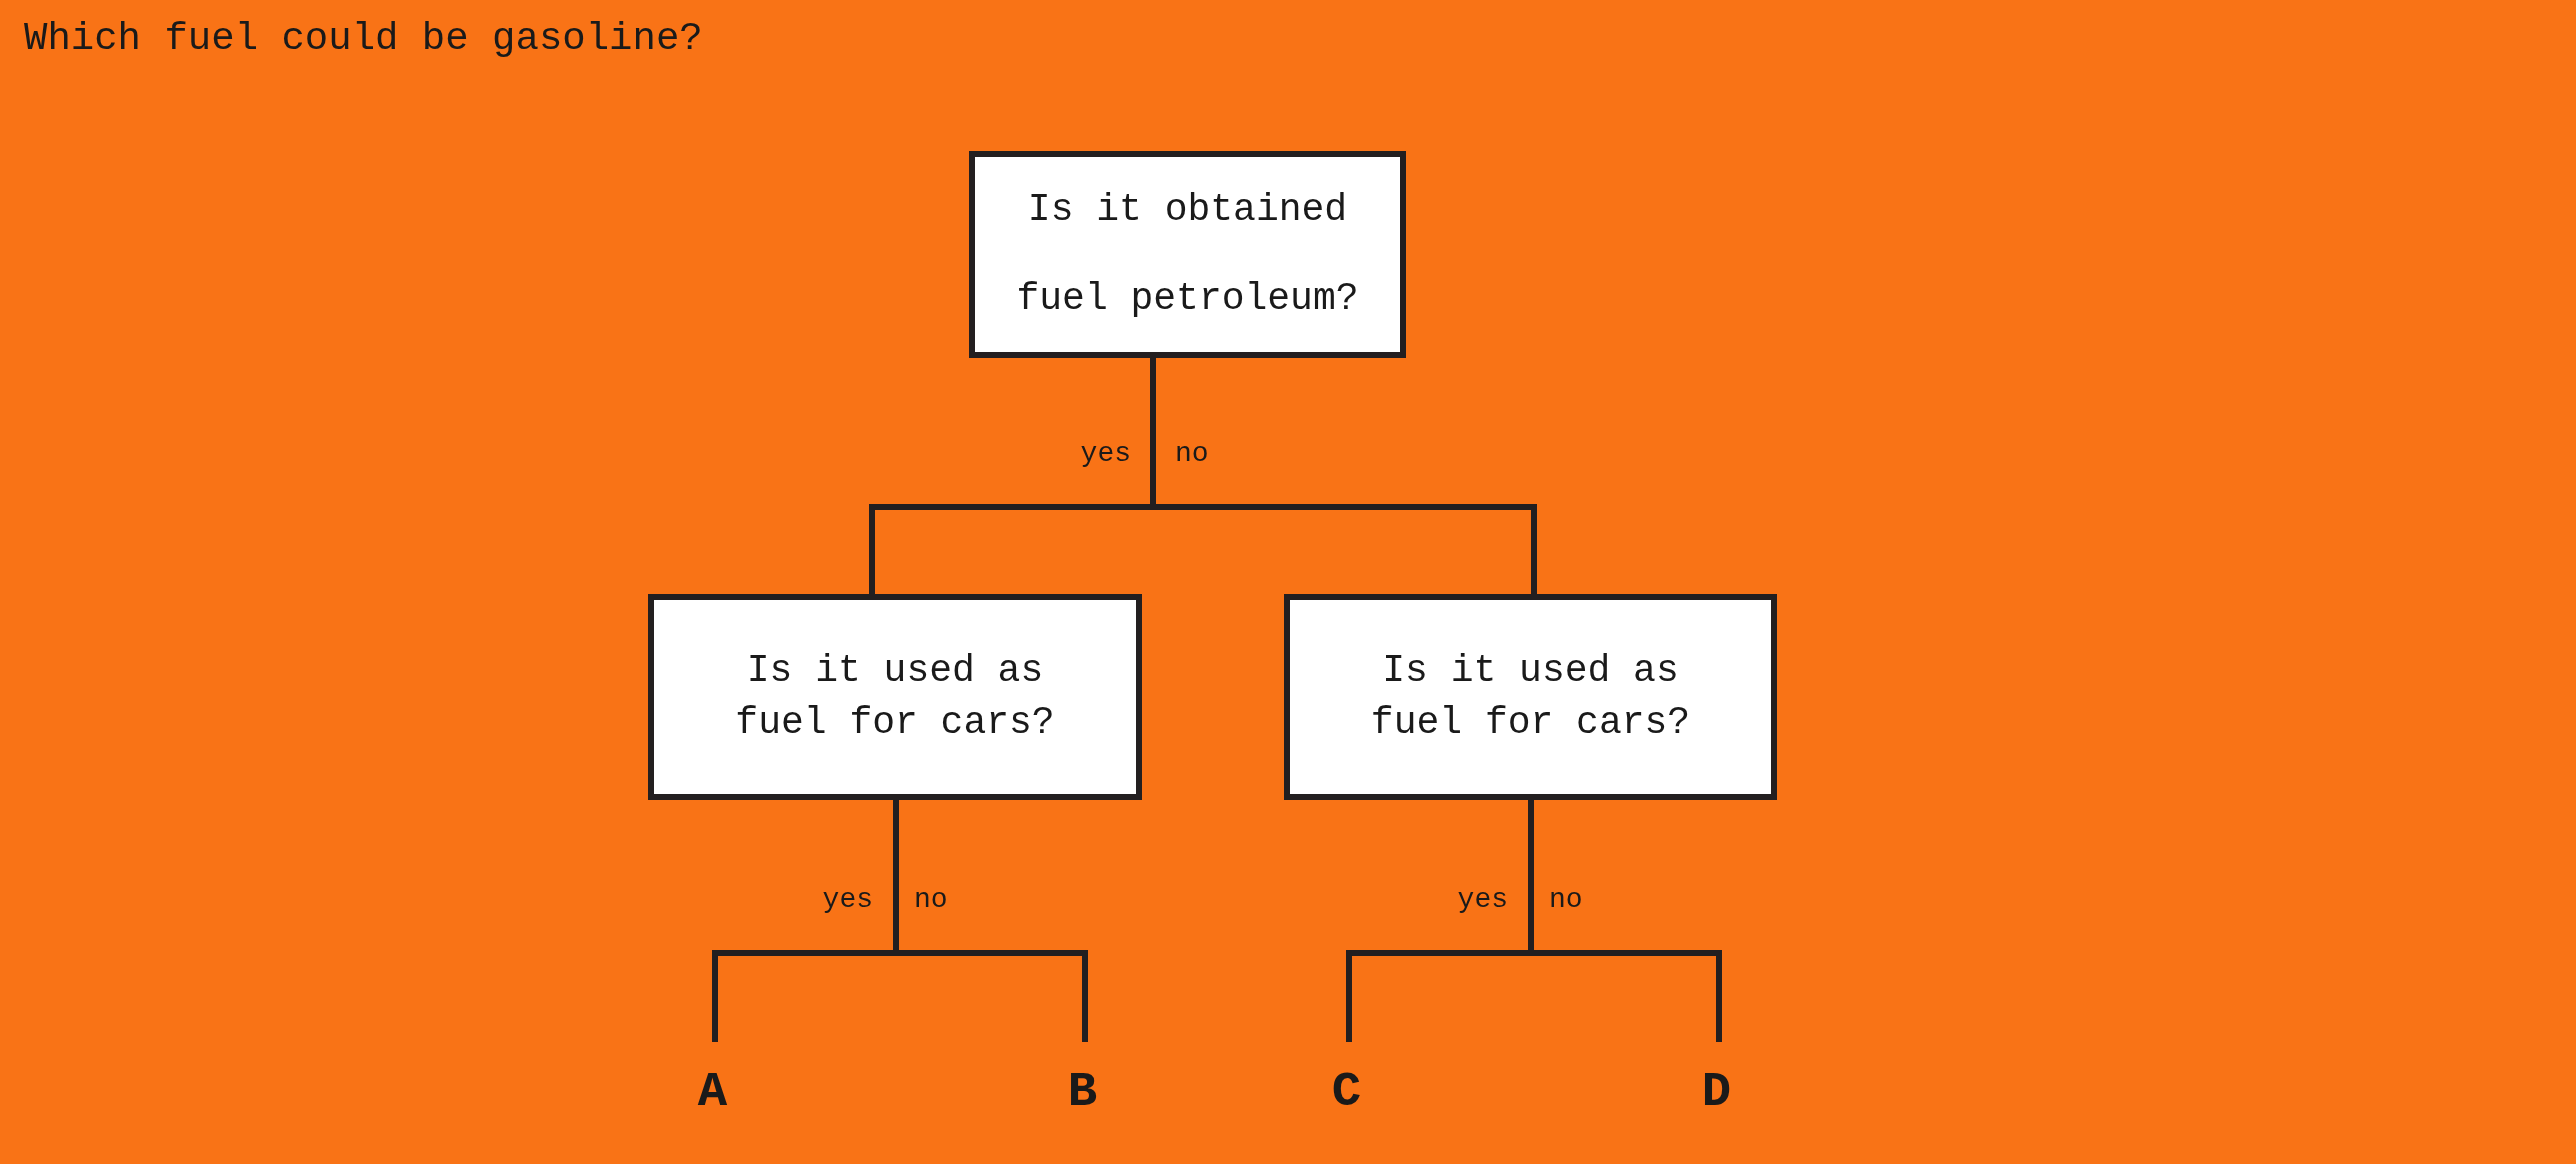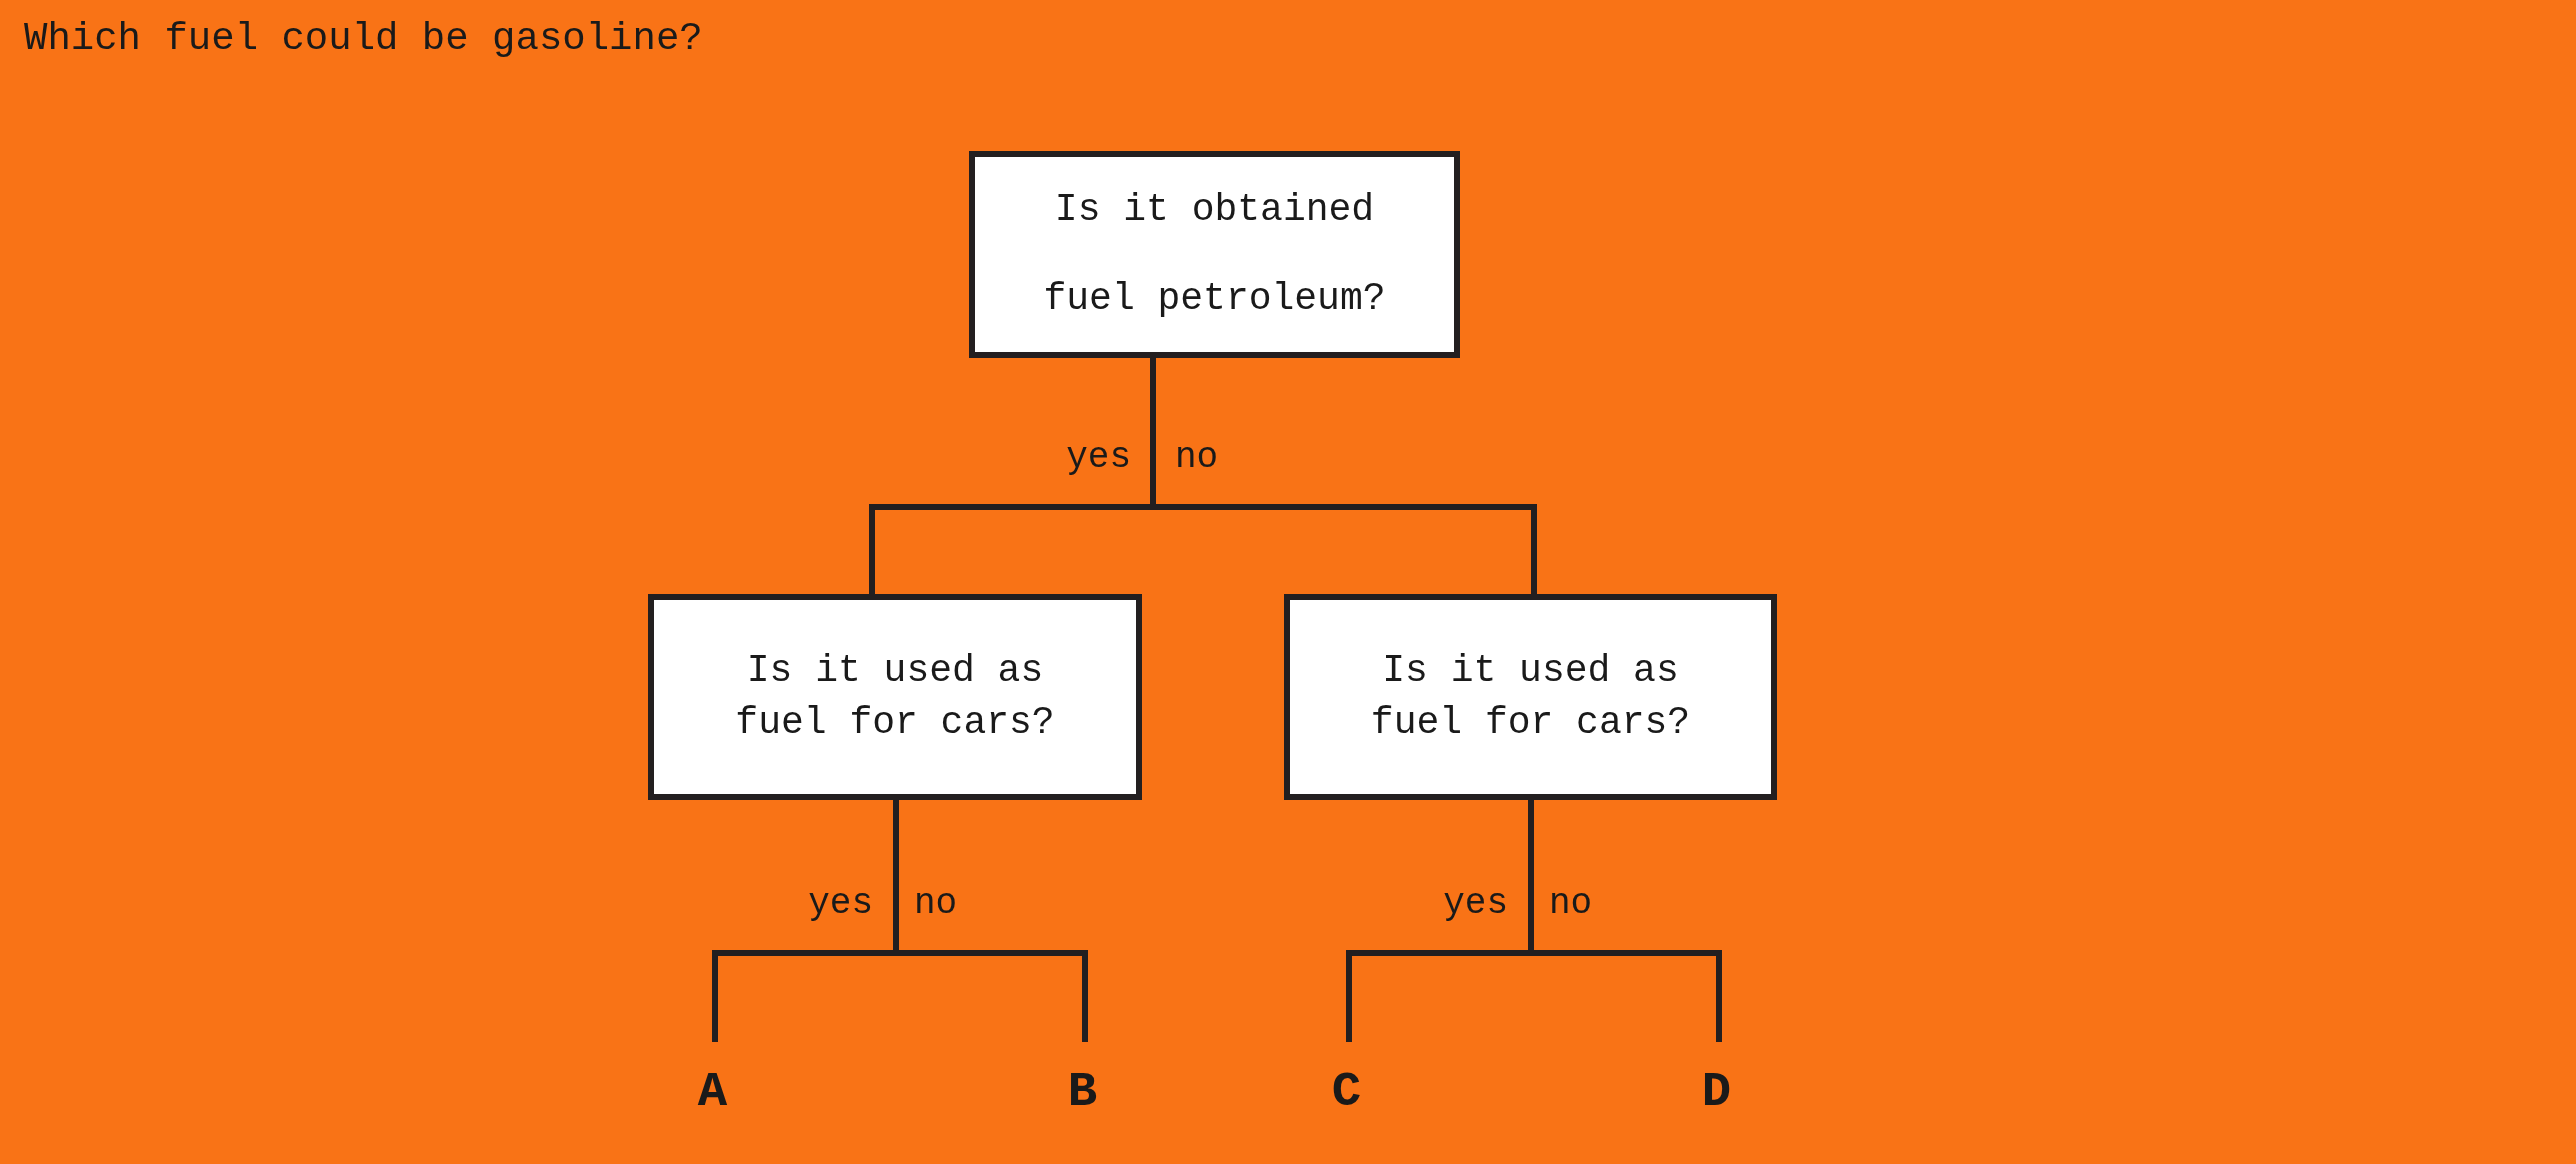--- a/index.html
+++ b/index.html
@@ -38,21 +38,21 @@
     flex-direction: column;
     align-items: center;
     justify-content: center;
     text-align: center;
     font-size: 38px;
     line-height: 1.38;
     color: #1a1a1a;
   }
   .node-line { display: block; white-space: nowrap; }
 
-  #box-root   { left: 969px; top: 151px;  width: 491px;  height: 207px; gap: 36px; }
+  #box-root   { left: 969px; top: 151px;  width: 437px;  height: 207px; gap: 36px; }
   #box-left   { left: 648px; top: 594px;  width: 494px;  height: 206px; }
   #box-right  { left: 1284px; top: 594px;  width: 493px;  height: 206px; }
 
   
   .vline {
     position: absolute;
     width: 5.7px;
     background: #231f20;
   }
   .hline {
@@ -77,21 +77,21 @@
 
   
   #stem-right     { left: 1528px; top: 800px; height: 153px; }
   #bar-right      { left: 1346px; top: 950px; width: 376px; }
   #leg-c          { left: 1346px; top: 950px; height: 92px; }
   #leg-d          { left: 1716px; top: 950px; height: 92px; }
 
   
   .branch-label {
     position: absolute;
-    font-size: 36px;
+    font-size: 28px;
     line-height: 1;
     color: #1a1a1a;
     white-space: nowrap;
   }
 
   #lbl-root-yes   { left: 949px; top: 440px;  width: 182px; text-align: right; }
   #lbl-root-no    { left: 1175px; top: 440px;  width: 182px; text-align: left; }
   #lbl-left-yes   { left: 716px; top: 886px; width: 157px; text-align: right; }
   #lbl-left-no    { left: 914px; top: 886px; width: 157px; text-align: left; }
   #lbl-right-yes  { left: 1351px; top: 886px; width: 157px; text-align: right; }

